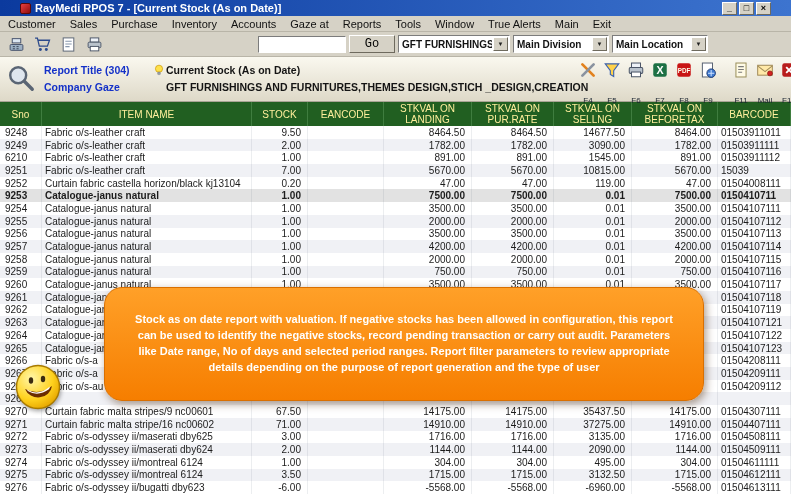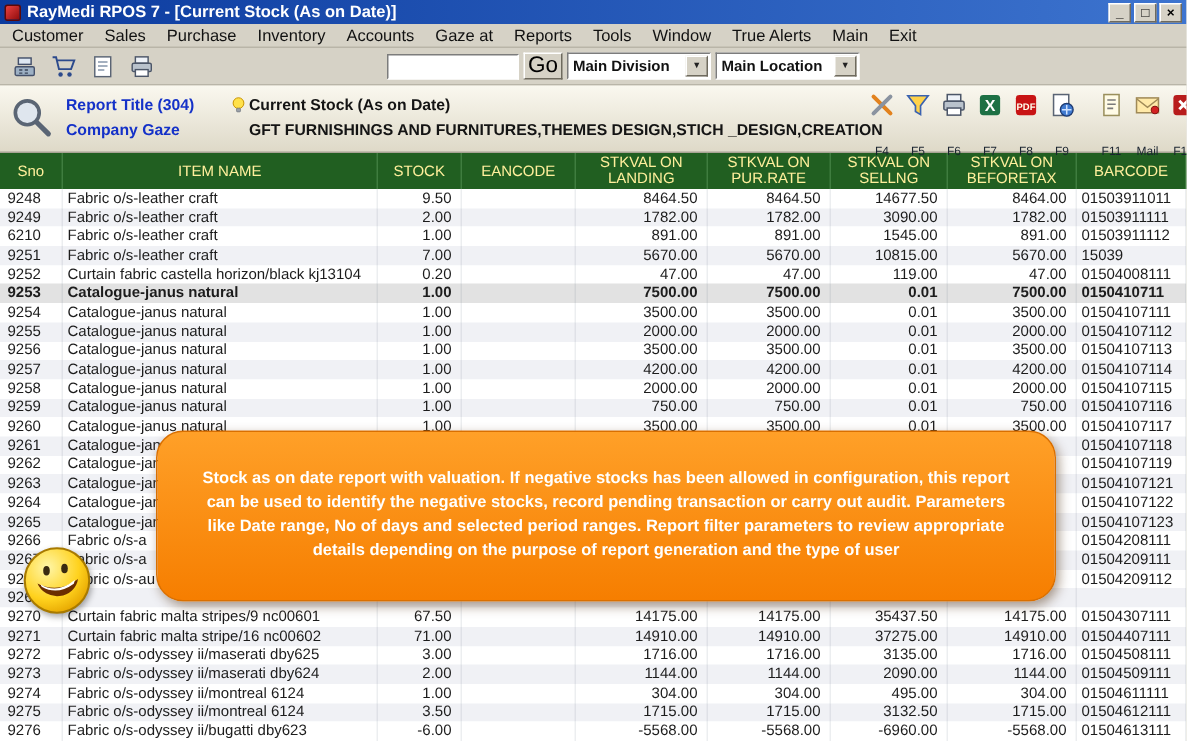--- a/index.html
+++ b/index.html
@@ -1,37 +1,37 @@
 <!DOCTYPE html>
 <html><head>
 <meta charset="utf-8">
 <style>
   *{margin:0;padding:0;box-sizing:border-box}
   html,body{width:791px;height:494px;overflow:hidden}
   body{font-family:"Liberation Sans","DejaVu Sans",sans-serif;background:#d6d2c6;position:relative;font-size:11px}
   :root{--cols:42px 210px 56px 76px 88px 82px 78px 86px 73px;--rowh:12.69px}
 
   
-  .titlebar{height:16px;background:linear-gradient(90deg,#0b3a9e,#3d74cf);display:flex;align-items:center;padding:0 3px;gap:4px}
+  .titlebar{height:16px;background:linear-gradient(90deg,#0b3a9e,#3d74cf);display:flex;align-items:center;padding:0 20px;gap:4px}
   .appicon{width:11px;height:11px;border-radius:2px;background:linear-gradient(135deg,#e84040,#8f0c0c);border:1px solid #5a0808;flex:none}
   .wtitle{color:#fff;font-size:11px;font-weight:bold;flex:1;white-space:nowrap;overflow:hidden}
   .winbtns{display:flex;gap:2px}
   .wbtn{width:15px;height:13px;background:#d6d2c6;border:1px solid;border-color:#fff #6e6a5e #6e6a5e #fff;font-size:9px;line-height:11px;text-align:center;font-weight:bold;color:#000;cursor:default}
 
   
   .menubar{height:16px;background:#d6d2c6;display:flex;align-items:center;padding-left:1px;border-bottom:1px solid #b9b5a8;font-size:11px}
   .mitem{padding:1px 7px;color:#111;white-space:nowrap}
 
   
   .toolbar{height:25px;background:#d6d2c6;display:flex;align-items:center;padding:1px 4px;gap:3px;border-bottom:1px solid #b9b5a8}
   .tbtn{width:24px;height:21px;display:flex;align-items:center;justify-content:center;border:1px solid transparent}
   .tbtn svg{width:17px;height:17px}
   .tspacer{width:146px}
   .tinput{width:88px;height:17px;border:1px solid;border-color:#7c7c7c #fff #fff #7c7c7c;background:#fff;font-size:11px;padding:0 3px;font-family:inherit}
-  .gobtn{width:26px;height:18px;background:#d6d2c6;border:1px solid;border-color:#fff #6e6a5e #6e6a5e #fff;font-size:15px;font-family:Liberation Sans, sans-serif;line-height:14px}
+  .gobtn{width:46px;height:18px;background:#d6d2c6;border:1px solid;border-color:#fff #6e6a5e #6e6a5e #fff;font-size:12px;font-family:Liberation Mono, monospace;line-height:14px}
   .combo{display:flex;align-items:center;height:18px;background:#fff;border:1px solid;border-color:#7c7c7c #fff #fff #7c7c7c;font-size:10px;padding-left:3px}
   .combo.w1{width:112px}.combo.w2{width:96px}.combo.w3{width:96px}
   .combo-text{flex:1;white-space:nowrap;overflow:hidden;font-weight:bold;color:#111}
   .combo-arrow{width:15px;height:14px;margin:0 1px;background:#d6d2c6;border:1px solid;border-color:#fff #6e6a5e #6e6a5e #fff;font-size:6px;line-height:13px;text-align:center;color:#222}
 
   
   .rheader{height:45px;background:linear-gradient(#faf8ef,#ded9c8);border-bottom:1px solid #a8a494;display:flex;align-items:flex-start;padding:4px 4px 0 6px;position:relative}
   .magwrap{width:38px;padding-top:2px}
   .rlines{flex:1;min-width:0}
   .rline{display:flex;align-items:center;height:17px;font-weight:bold;font-size:10.5px;white-space:nowrap}
@@ -117,20 +117,24 @@
         <svg viewBox="0 0 16 16">
           <rect x="4" y="1.8" width="8" height="4" fill="#eef2f8" stroke="#4c5668" stroke-width="0.9"></rect>
           <rect x="2" y="5.8" width="12" height="5.2" rx="1" fill="#b9c2cc" stroke="#4c5668" stroke-width="0.9"></rect>
           <rect x="4" y="9.8" width="8" height="4.2" fill="#fff" stroke="#4c5668" stroke-width="0.9"></rect>
         </svg>
       </span>
     </span>
   <span class="tspacer"></span>
   <input class="tinput" value="" style="">
   <button class="gobtn">Go</button>
+  <div class="combo w1">
+    <span class="combo-text">GFT FURNISHINGS</span>
+    <span class="combo-arrow">▼</span>
+  </div>
   <div class="combo w2">
     <span class="combo-text">Main Division</span>
     <span class="combo-arrow">▼</span>
   </div>
   <div class="combo w3">
     <span class="combo-text">Main Location</span>
     <span class="combo-arrow">▼</span>
   </div>
 </div>
 

